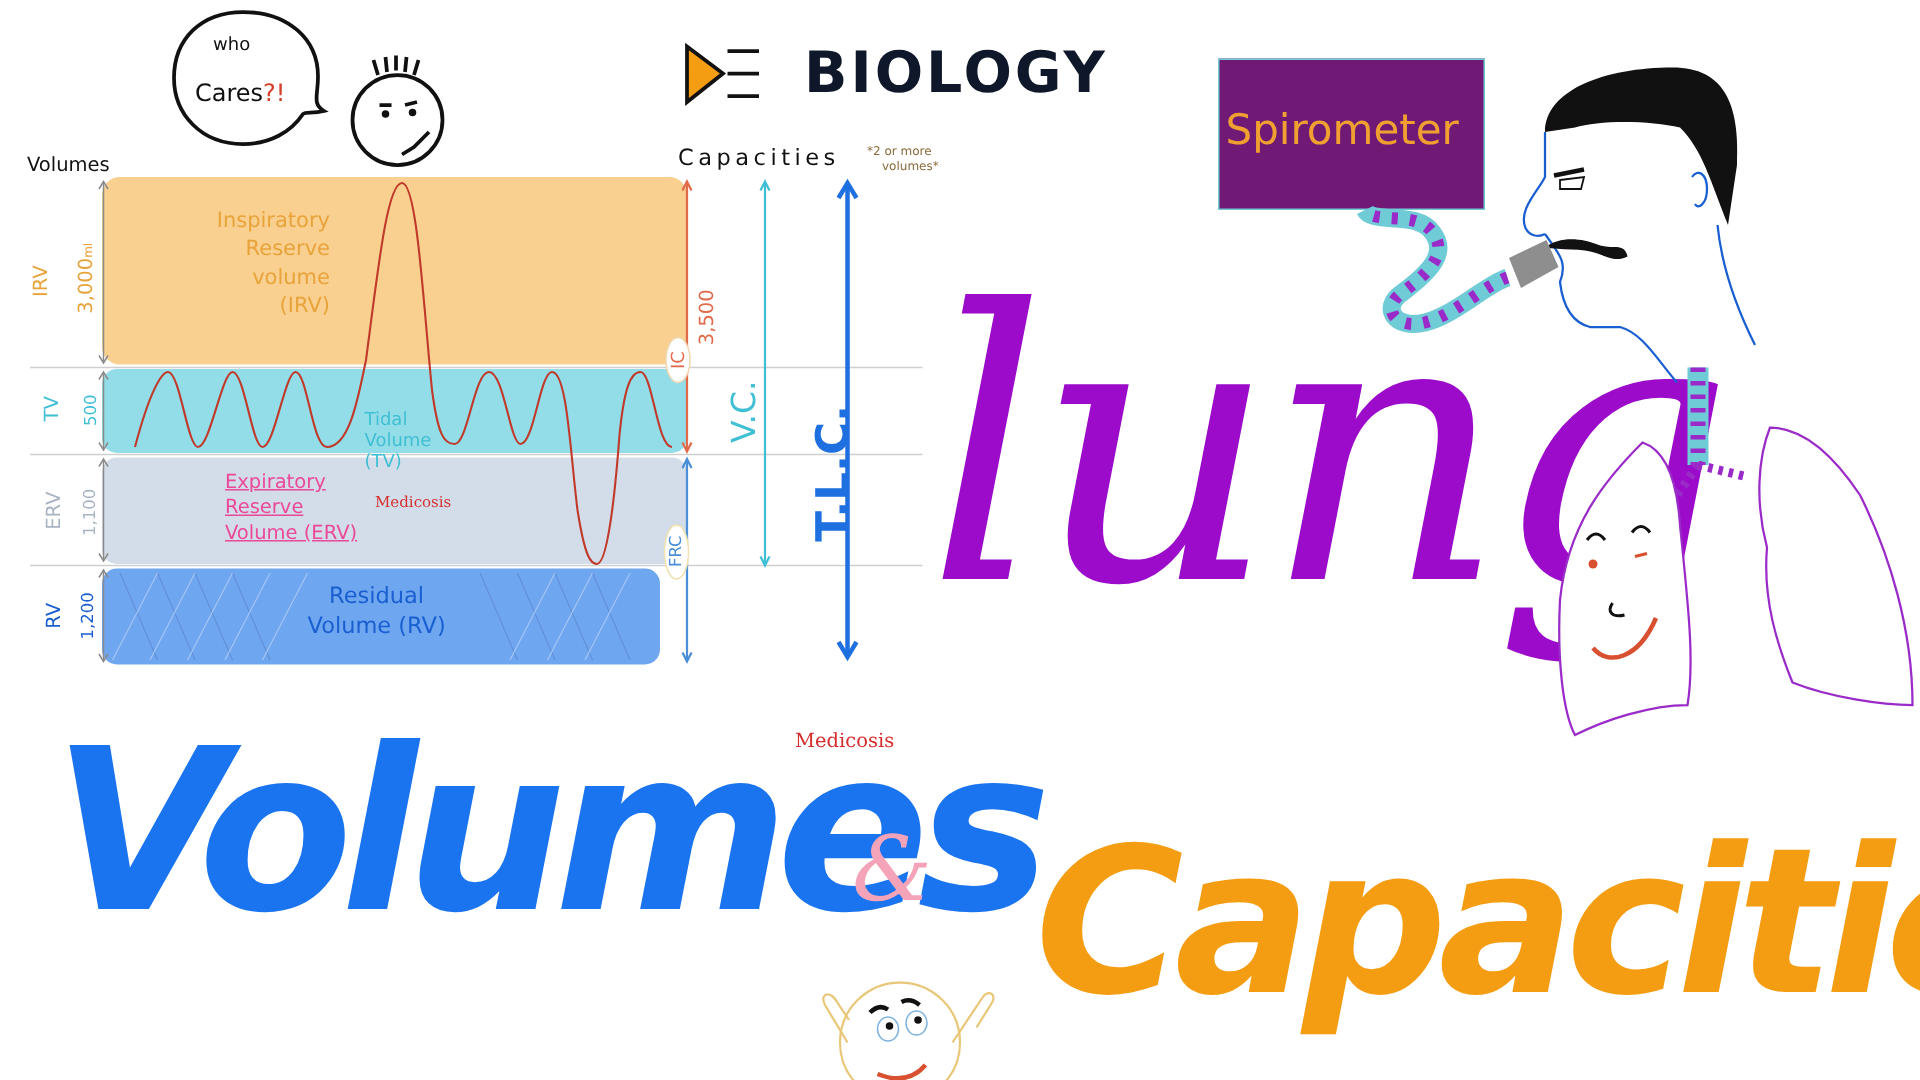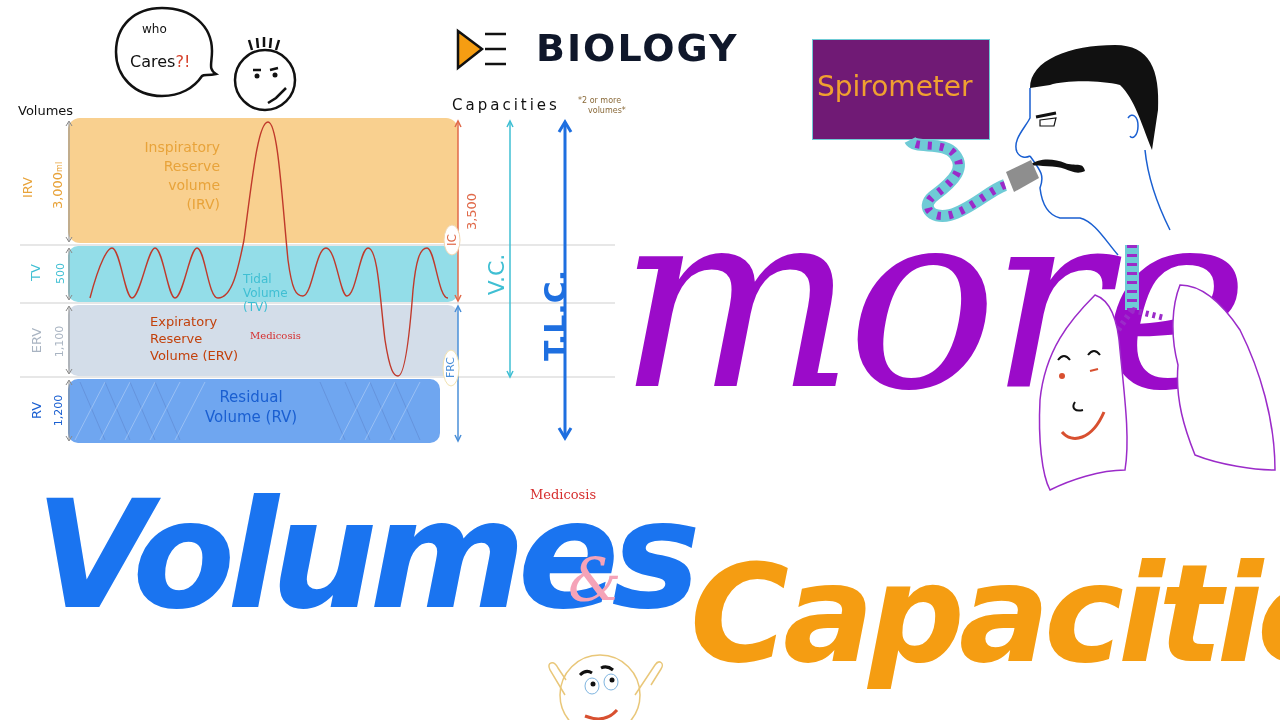--- a/index.html
+++ b/index.html
@@ -98,21 +98,21 @@
   <div>Inspiratory</div>
   <div>Reserve</div>
   <div>volume</div>
   <div style="padding-left:14px;">(IRV)</div>
 </div>
 <div class="abs hand" style="left:243px;top:256px;font-size:12px;line-height:14px;color:#3fbfd3;text-align:left;width:44px;margin-top:16px;">
   <div>Tidal</div>
   <div>Volume</div>
   <div>(TV)</div>
 </div>
-<div class="abs hand" style="left:150px;top:313px;font-size:13px;line-height:17px;color:#c2410c;">
+<div class="abs hand" style="left:150px;top:313px;font-size:13px;line-height:17px;color:#ec4899;text-decoration:underline;">
   <div>Expiratory</div>
   <div>Reserve</div>
   <div>Volume (ERV)</div>
 </div>
 <div class="abs hand" style="left:205px;top:387px;font-size:15px;line-height:20px;color:#1a5fd1;text-align:center;">
   <div>Residual</div>
   <div>Volume (RV)</div>
 </div>
 <div class="abs" style="left:250px;top:330px;font-family:'DejaVu Serif',serif;font-size:10px;color:#d62e2e;">Medicosis</div>
 
@@ -120,21 +120,21 @@
 <div class="abs hand" style="left:578px;top:96px;font-size:8px;line-height:10px;color:#8a6a3a;">
   <div>*2 or more</div>
   <div style="padding-left:10px;text-align:center;">volumes*</div>
 </div>
 <div class="abs vert hand" style="left:453px;top:204px;font-size:13px;color:#e06a4a;">3,500</div>
 <div class="abs vert hand" style="left:446px;top:233px;font-size:12px;color:#e06a4a;">IC</div>
 <div class="abs vert hand" style="left:440px;top:361px;font-size:11px;color:#4a8fd8;">FRC</div>
 <div class="abs vert hand" style="left:476px;top:262px;font-size:22px;color:#3fbfd3;">V.C.</div>
 <div class="abs vert hand" style="left:510px;top:298px;font-size:30px;font-weight:bold;color:#1e6fe0;">T.L.C.</div>
 
-<div class="abs" style="left:618px;top:150px;font-family:'DejaVu Serif',serif;font-style:italic;font-size:250px;line-height:300px;color:#9b0bc9;letter-spacing:-8px;">more</div>
+<div class="abs" style="left:618px;top:150px;font-family:'DejaVu Serif',serif;font-style:italic;font-size:250px;line-height:300px;color:#9b0bc9;letter-spacing:-8px;">lung</div>
 <div class="abs" style="left:35px;top:455px;font-family:'DejaVu Sans',sans-serif;font-style:italic;font-weight:bold;font-size:150px;line-height:200px;color:#1a74f0;letter-spacing:-8px;">Volumes</div>
 <div class="abs" style="left:568px;top:545px;font-family:'DejaVu Serif',serif;font-style:italic;font-size:60px;color:#f5a3b8;">&amp;</div>
 <div class="abs" style="left:690px;top:515px;font-family:'DejaVu Sans',sans-serif;font-style:italic;font-weight:bold;font-size:135px;line-height:200px;color:#f59d12;letter-spacing:-6px;">Capacities</div>
 
 <svg width="160" height="110" style="left:525px;top:640px;">
   <circle cx="75" cy="55" r="40" fill="#fff" stroke="#e9c779" stroke-width="1.5"></circle>
   <path d="M40 55 l-15 -25 c-4 -8 4 -10 8 -2 l8 12" stroke="#e9c779" stroke-width="1.5" fill="none"></path>
   <path d="M110 55 l20 -30 c4 -6 10 -2 6 4 l-10 16" stroke="#e9c779" stroke-width="1.5" fill="none"></path>
   <path d="M55 35 q6 -6 12 -2 M76 28 q6 -3 12 2" stroke="#111" stroke-width="3" fill="none"></path>
   <ellipse cx="67" cy="46" rx="7" ry="8" fill="#fff" stroke="#7fb5e0"></ellipse>

